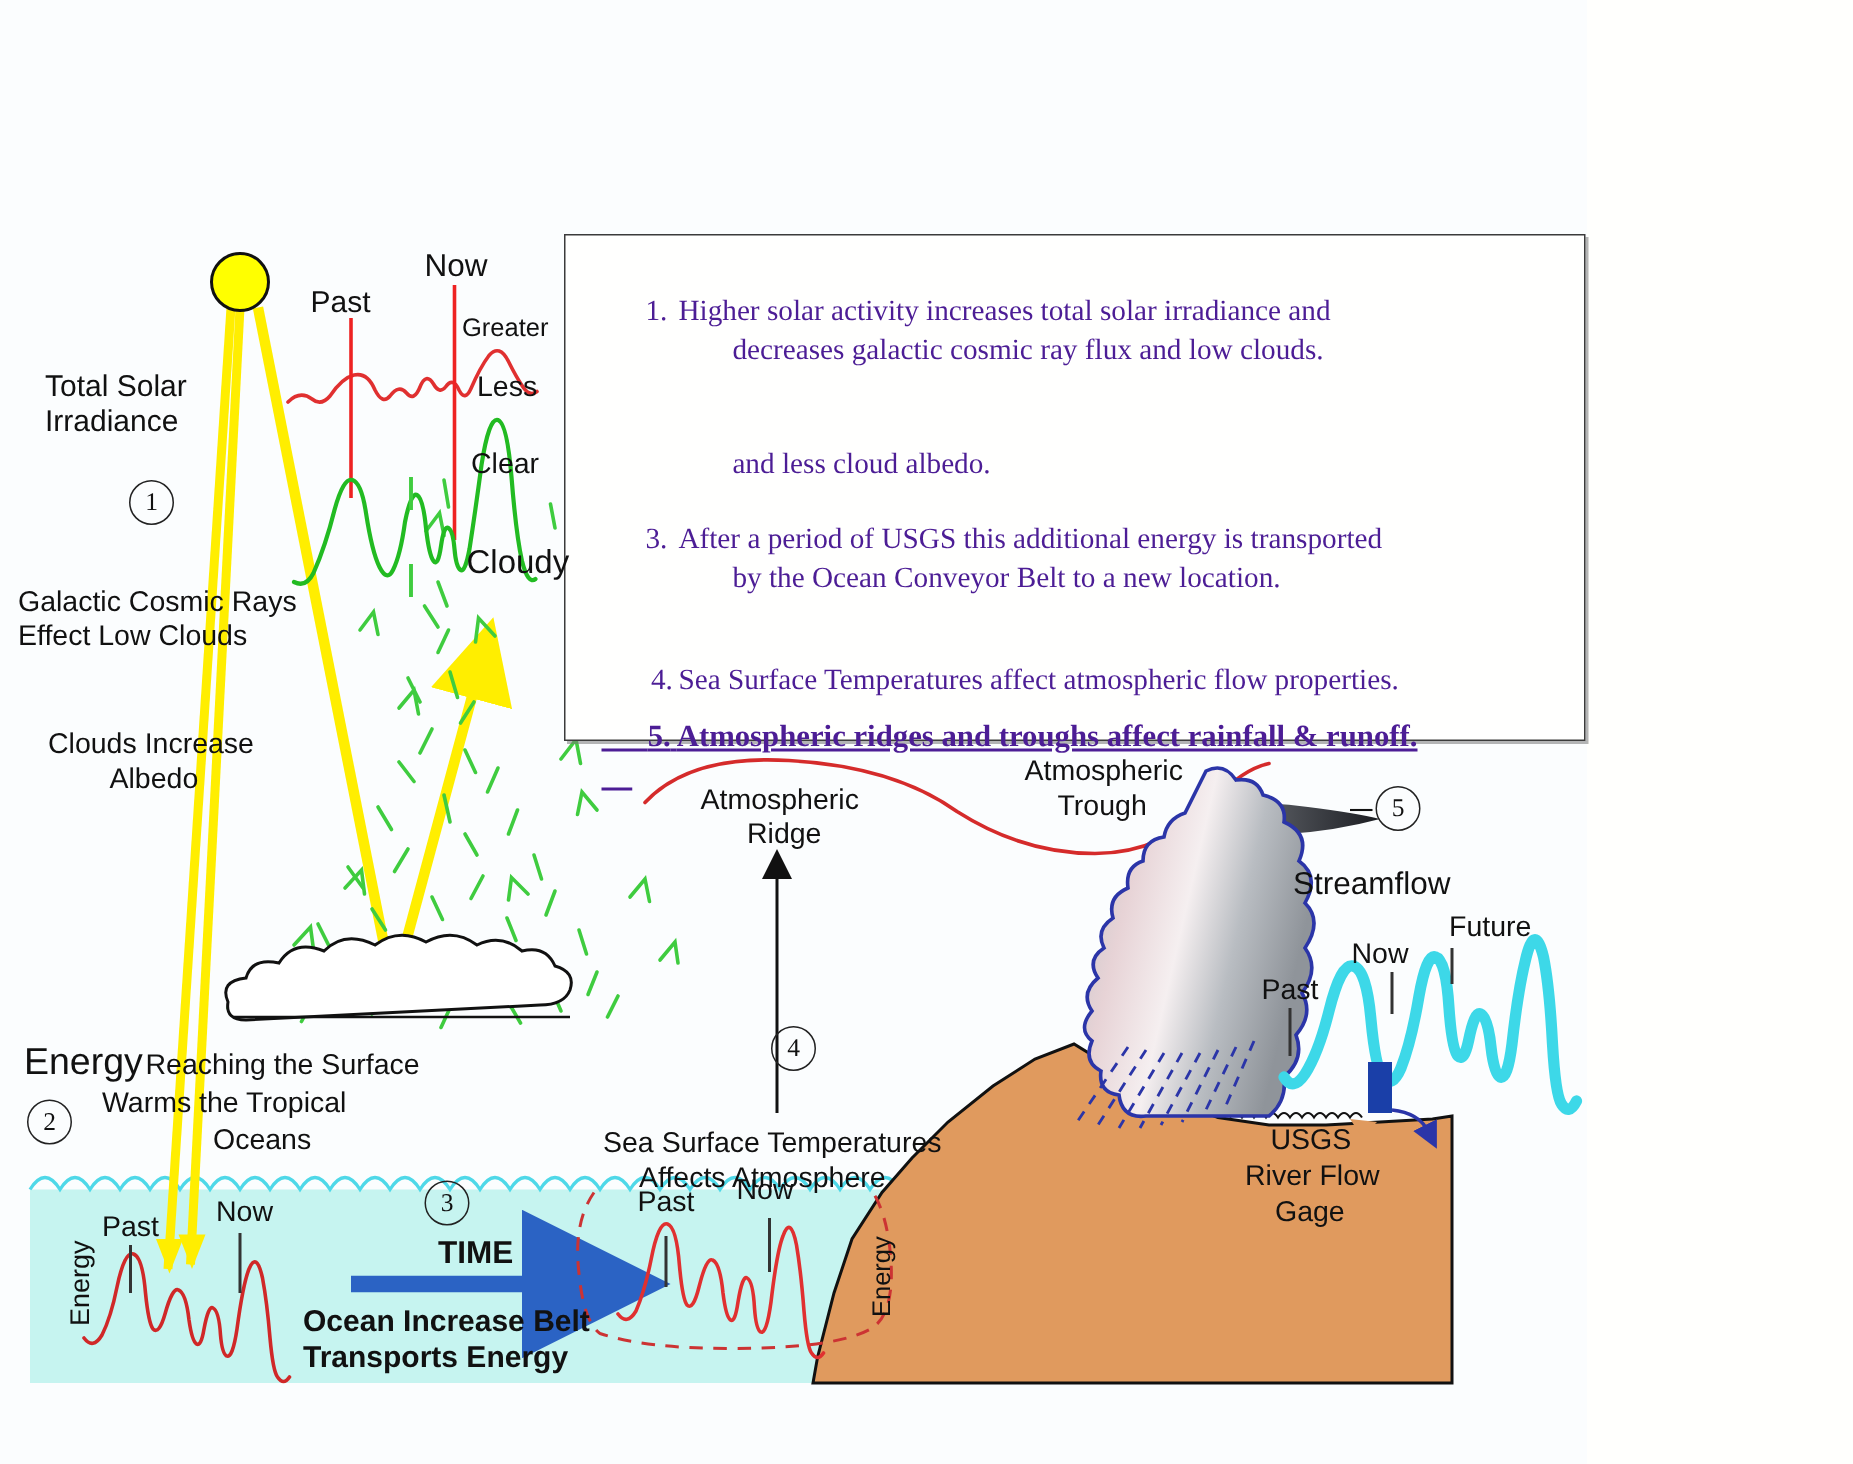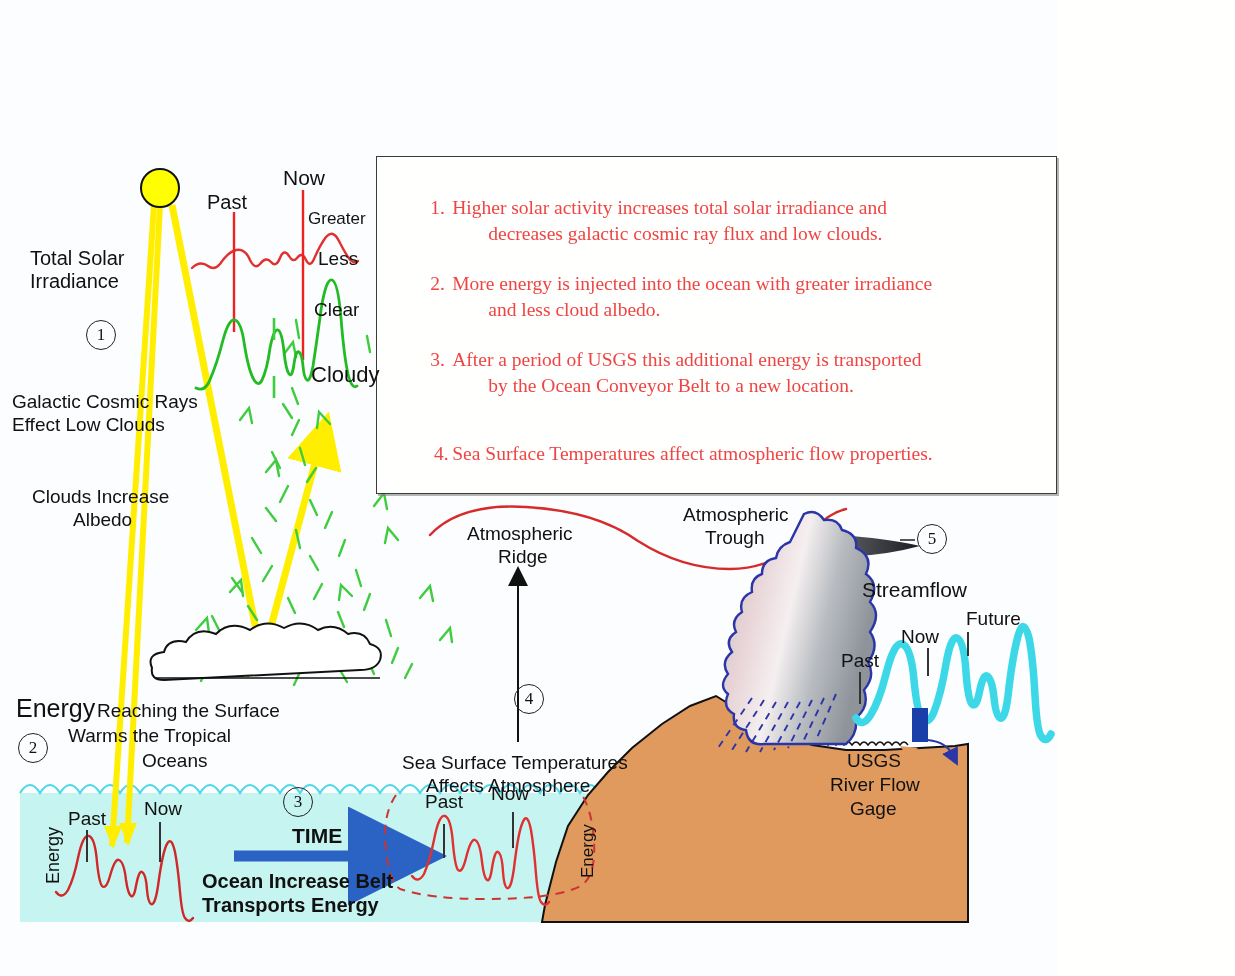--- a/index.html
+++ b/index.html
@@ -7,21 +7,21 @@
   #stage{position:relative;width:1235px;height:976px;overflow:hidden;background:#ffffff;}
   #diagram{position:absolute;left:0;top:0;width:1235px;height:976px;}
   .lbl{position:absolute;color:#111111;white-space:pre;line-height:1.18;}
   .sans{font-family:"Liberation Sans",sans-serif;}
   #notesbox{
     position:absolute;left:376px;top:156px;width:681px;height:338px;
     background:#fffffe;border:1px solid #3b3b3b;
     box-shadow: 2px 2px 0 0 rgba(120,120,120,.55);
     box-sizing:border-box;
   }
-  .note{position:absolute;font-family:"Liberation Serif",serif;font-size:19.5px;color:#ef4444;line-height:1.26;white-space:pre;}
+  .note{position:absolute;font-family:"Liberation Serif",serif;font-size:19.5px;color:#4c1d95;line-height:1.26;white-space:pre;}
   .note .num{display:inline-block;width:22px;}
   .note5{font-weight:bold;text-decoration:underline;font-size:20.5px;}
   .circnum{
     position:absolute;width:28px;height:28px;border:1.6px solid #222;border-radius:50%;
     display:flex;align-items:center;justify-content:center;
     font-family:"Liberation Serif",serif;font-size:17px;color:#111;background:transparent;
   }
   .vert{transform-origin:left top;}
 </style>
 </head>
@@ -256,38 +256,38 @@
   </svg>
 
   <div id="notesbox">
     <div class="note" style="left:24px;top:14px;">
       <span class="num">1.</span><span>Higher solar activity increases total solar irradiance and</span>
     </div>
     <div class="note" style="left:82px;top:40px;">
       <span>decreases galactic cosmic ray flux and low clouds.</span>
     </div>
 
-    <div class="note" style="left:24px;top:90px;">
-      <span class="num">2.</span><span>More energy is injected into the ocean with greater irradiance</span>
-    </div>
     <div class="note" style="left:82px;top:116px;">
       <span>and less cloud albedo.</span>
     </div>
 
     <div class="note" style="left:24px;top:166px;">
       <span class="num">3.</span><span>After a period of USGS this additional energy is transported</span>
     </div>
     <div class="note" style="left:82px;top:192px;">
       <span>by the Ocean Conveyor Belt to a new location.</span>
     </div>
 
     <div class="note" style="left:24px;top:260px;text-align:center;">
       <span class="num">4.</span><span>Sea Surface Temperatures affect atmospheric flow properties.</span>
     </div>
 
+    <div class="note note5" style="left:24px;top:296px;">
+      <span>5.</span> <span>Atmospheric ridges and troughs affect rainfall &amp; runoff.</span>
+    </div>
   </div>
 
   <div class="circnum" style="left:86px;top:320px;">
       <span>1</span>
     </div>
   <div class="circnum" style="left:18px;top:733px;">
       <span>2</span>
     </div>
   <div class="circnum" style="left:283px;top:787px;">
       <span>3</span>

